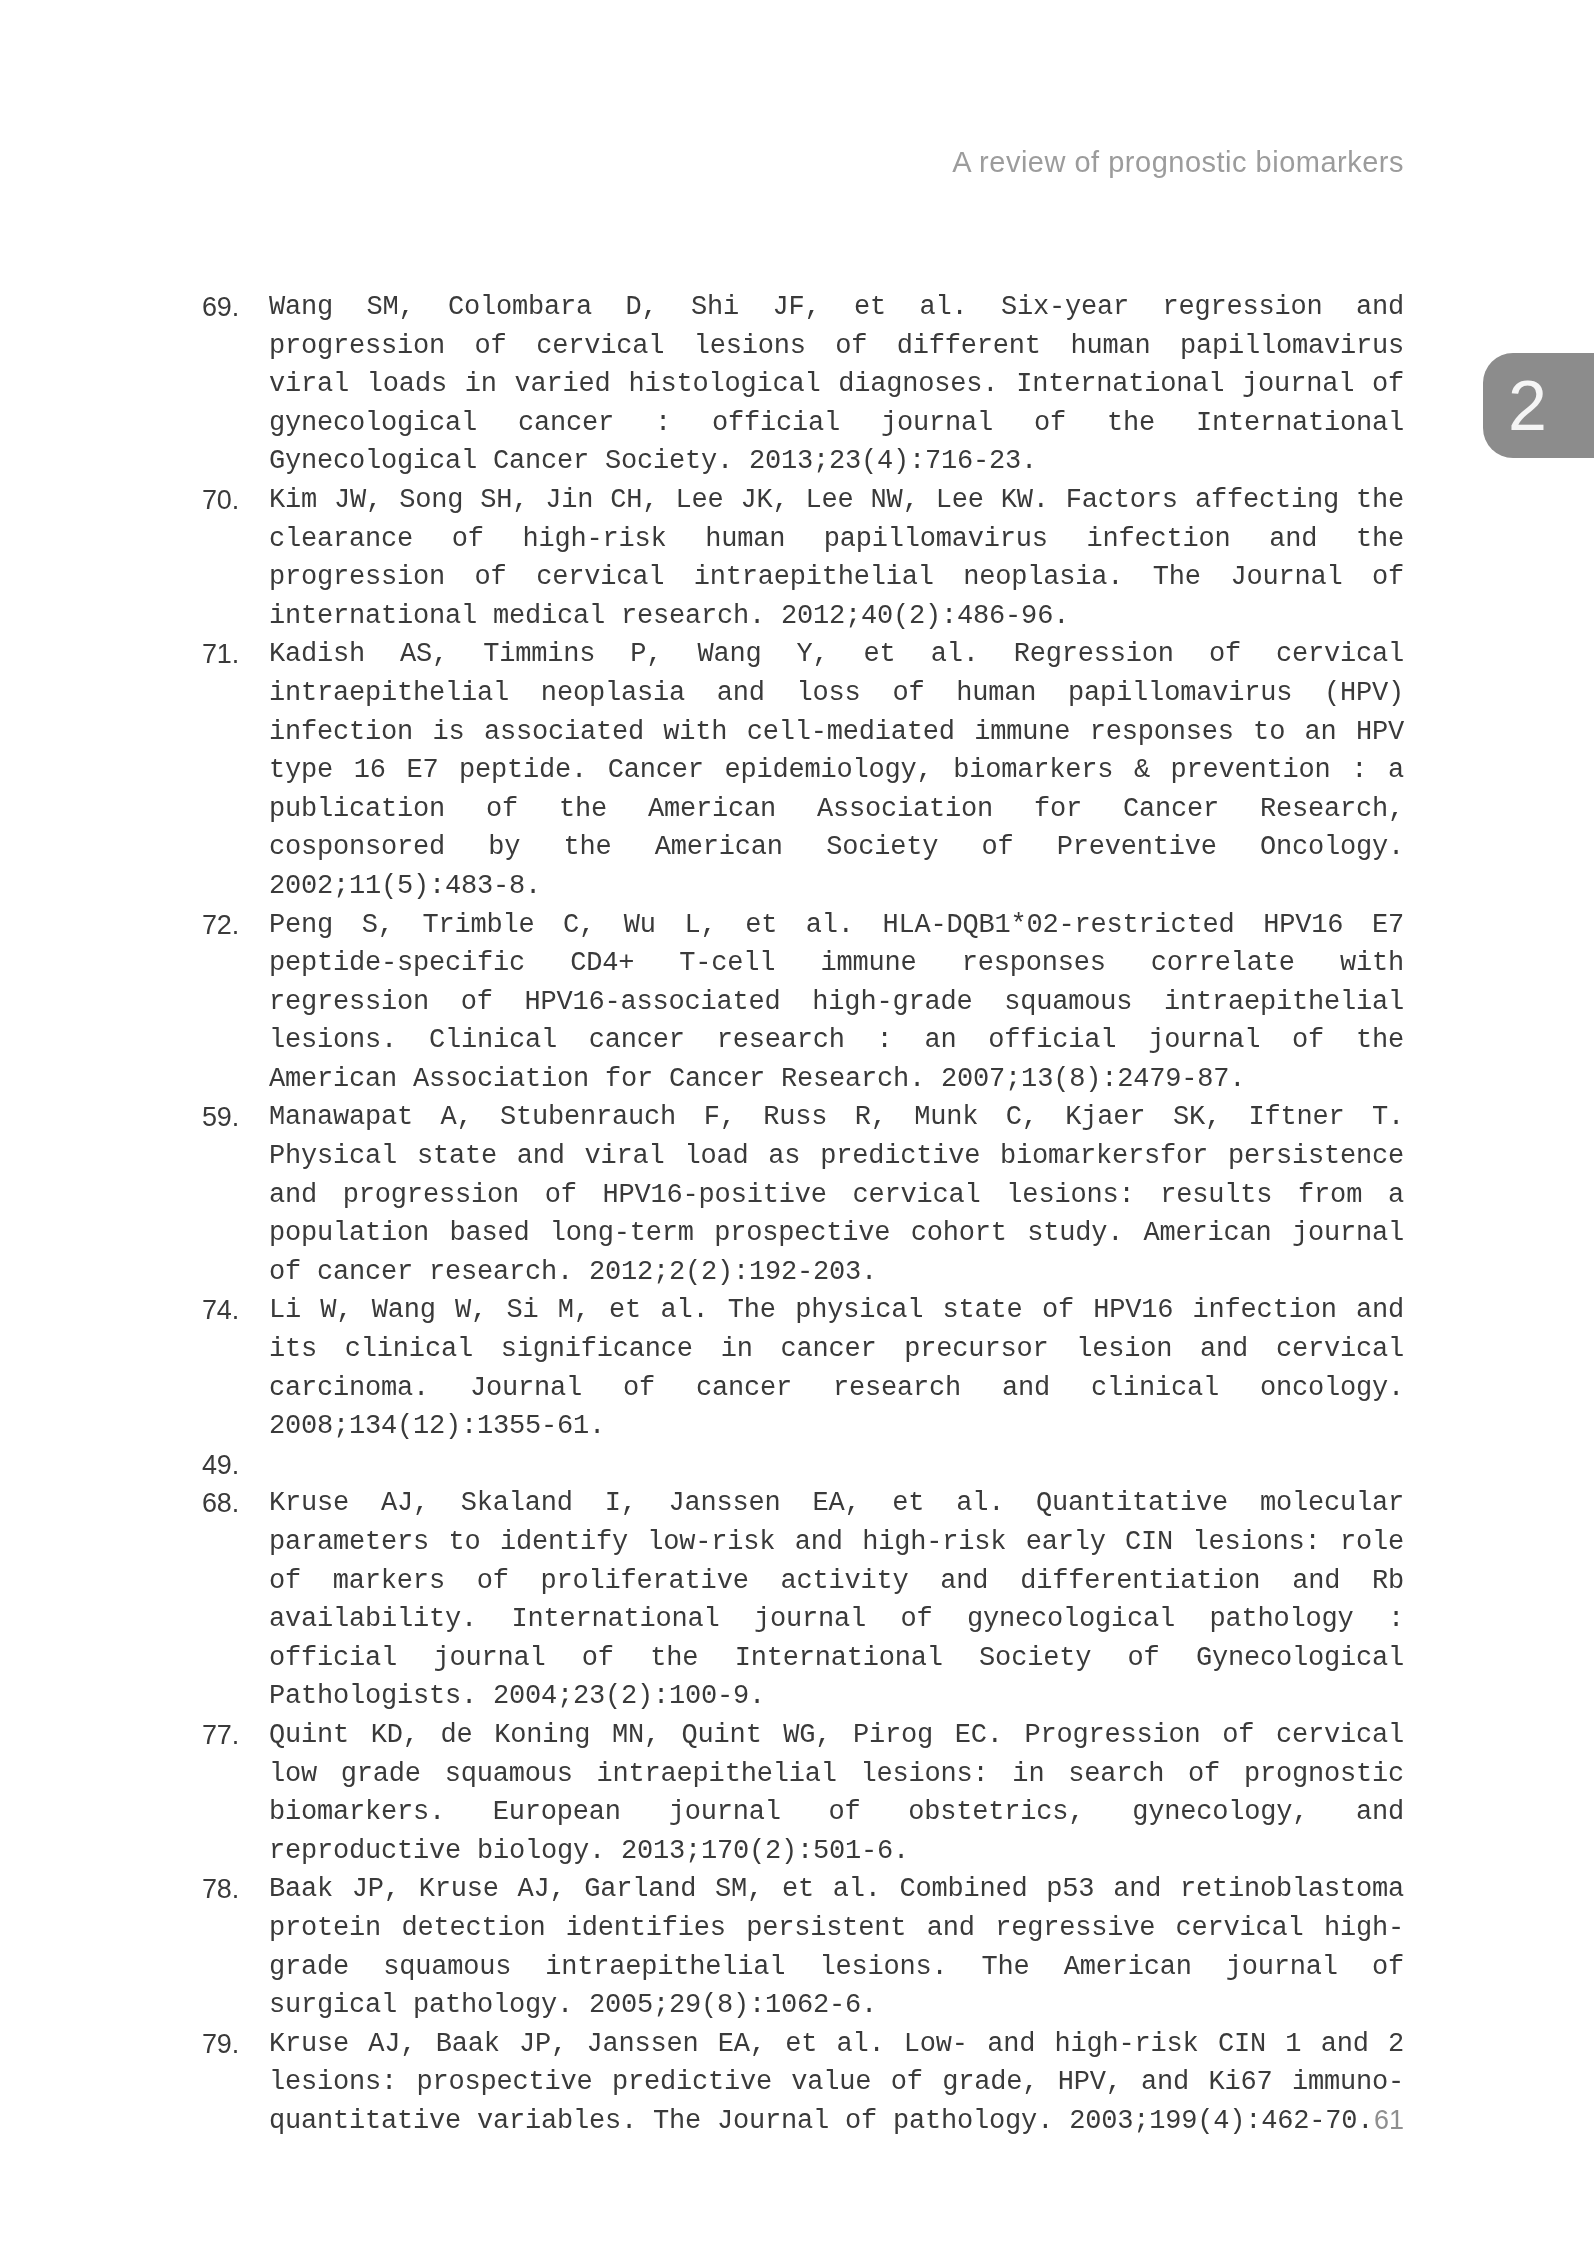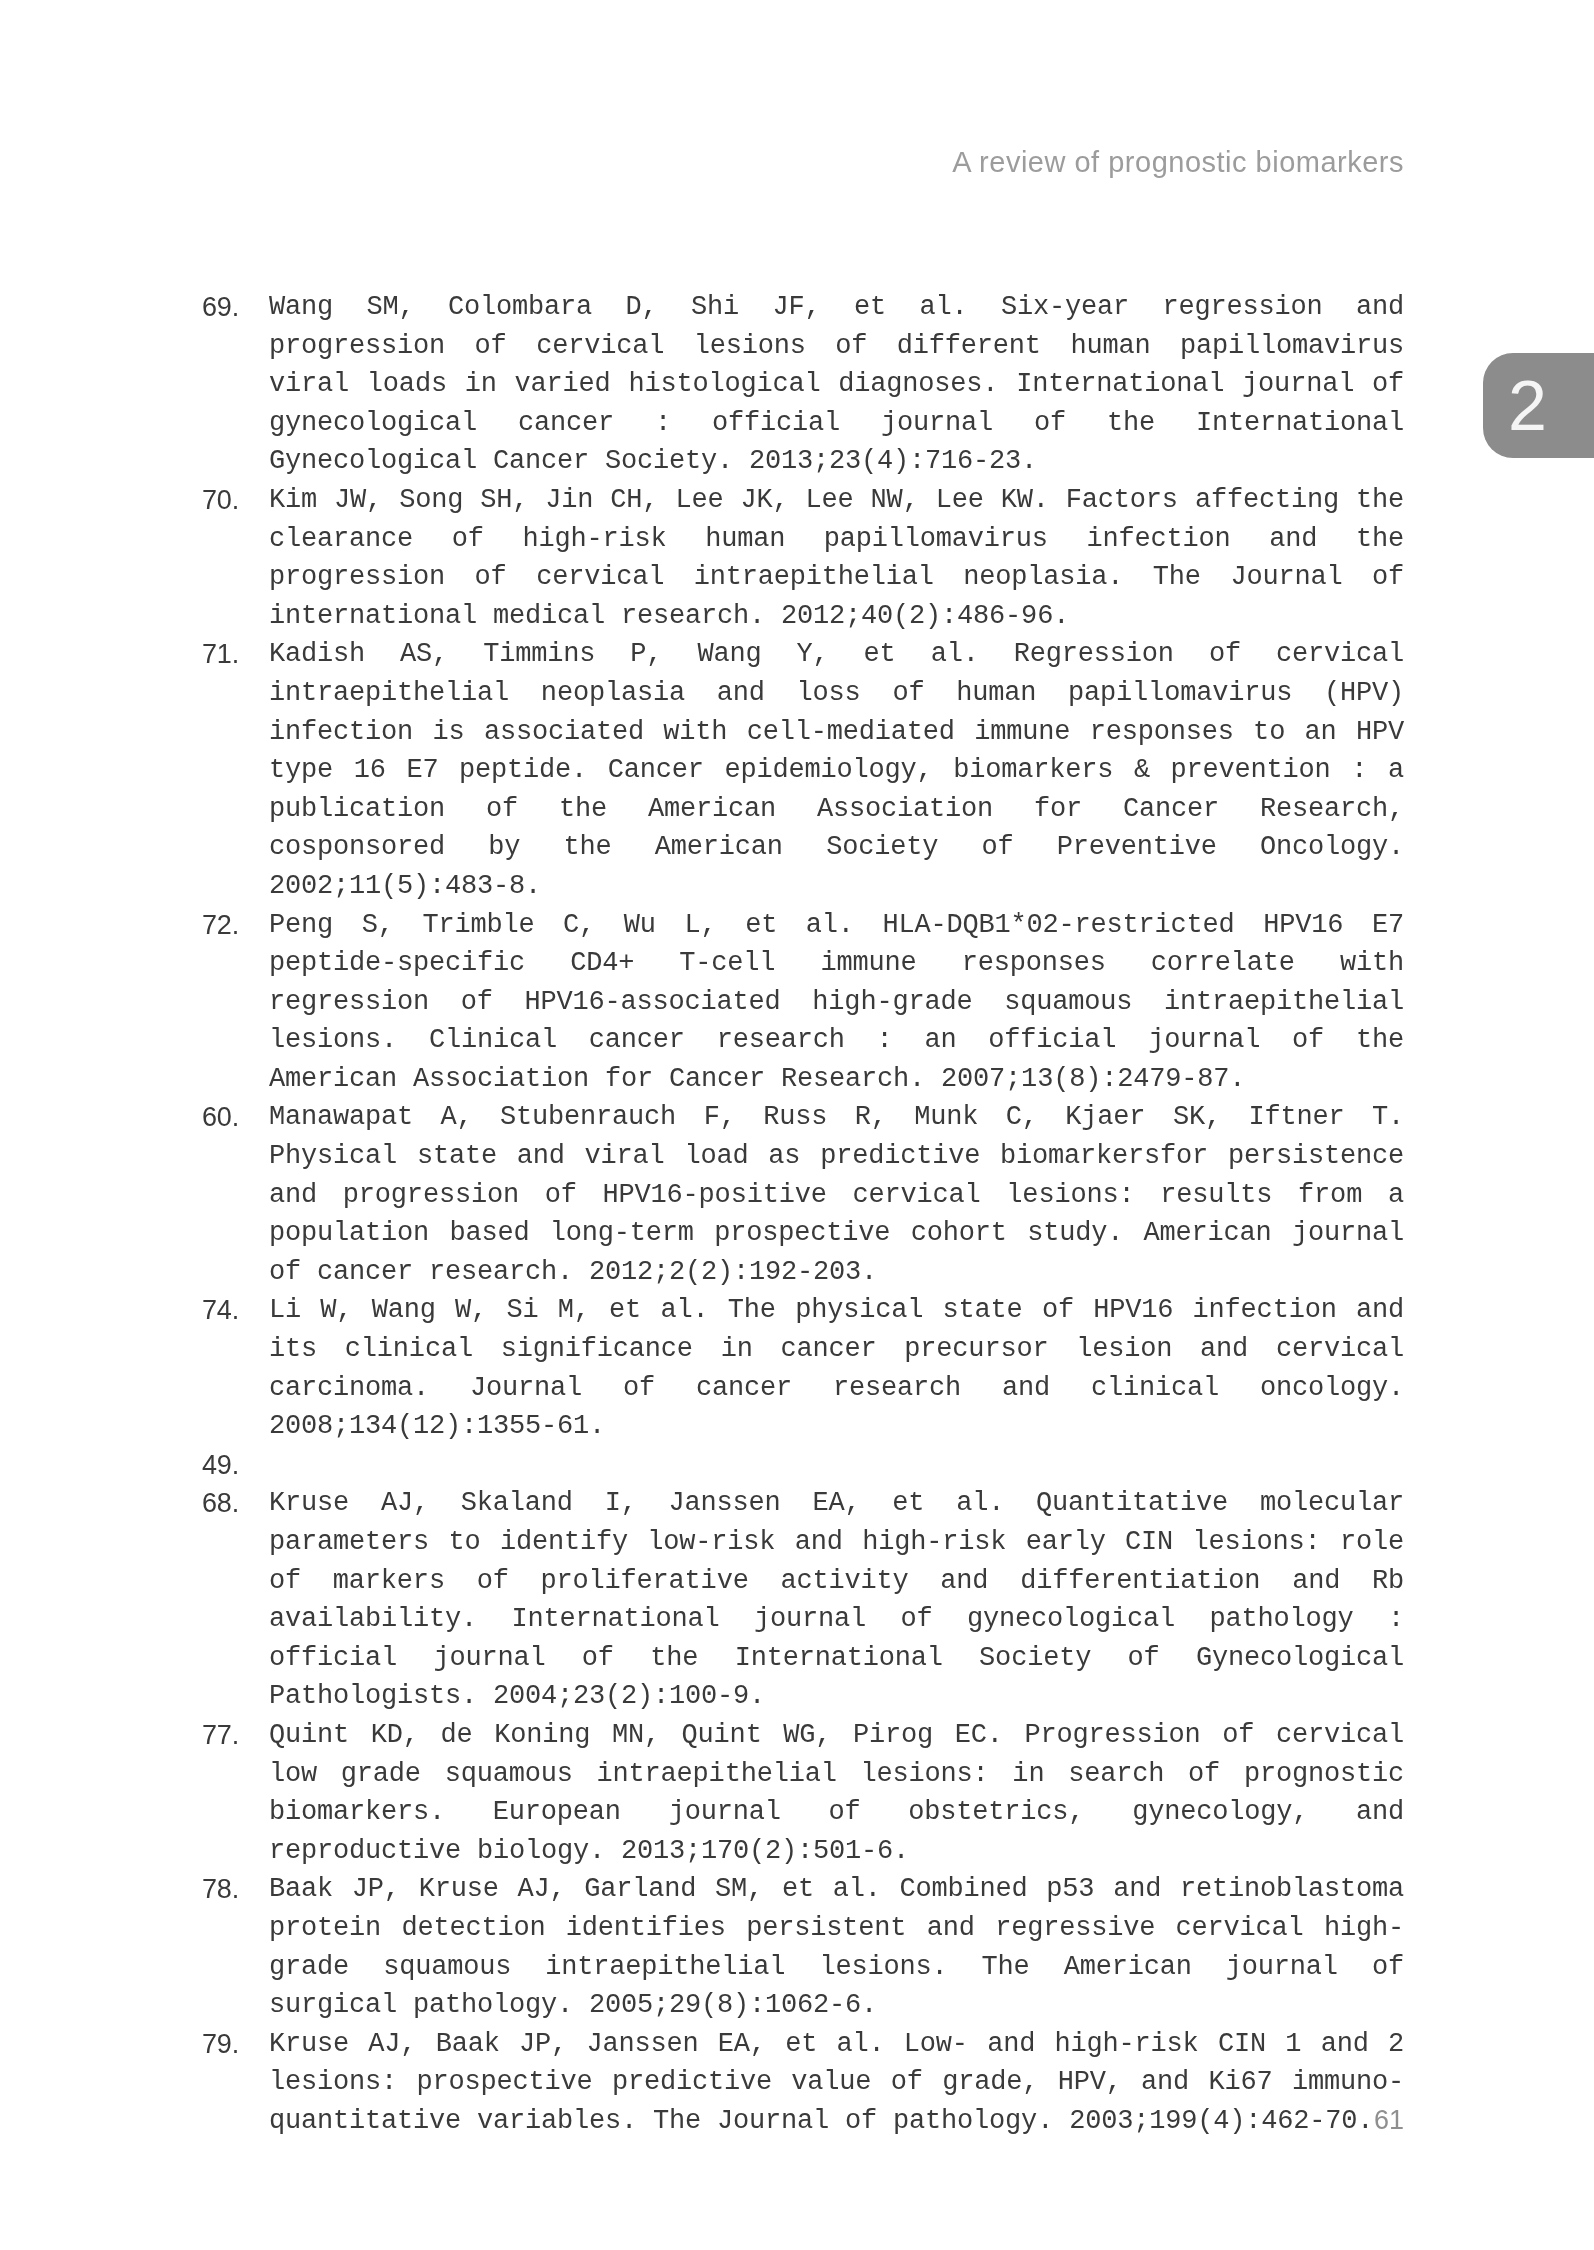--- a/index.html
+++ b/index.html
@@ -119,21 +119,21 @@
   </div>
 
   <div class="ref">
     <span class="ref-num">72.</span>
     <div class="ref-body">
       <div class="ref-text">Peng S, Trimble C, Wu L, et al. HLA-DQB1*02-restricted HPV16 E7 peptide-specific CD4+ T-cell immune responses correlate with regression of HPV16-associated high-grade squamous intraepithelial lesions. Clinical cancer research : an official journal of the American Association for Cancer Research. 2007;13(8):2479-87.</div>
     </div>
   </div>
 
   <div class="ref">
-    <span class="ref-num">60.</span>
+    <span class="ref-num">59.</span>
     <div class="ref-body">
       <div class="ref-text">Manawapat A, Stubenrauch F, Russ R, Munk C, Kjaer SK, Iftner T. Physical state and viral load as predictive biomarkersfor persistence and progression of HPV16-positive cervical lesions: results from a population based long-term prospective cohort study. American journal of cancer research. 2012;2(2):192-203.</div>
     </div>
   </div>
 
   <div class="ref">
     <span class="ref-num">74.</span>
     <div class="ref-body">
       <div class="ref-text">Li W, Wang W, Si M, et al. The physical state of HPV16 infection and its clinical significance in cancer precursor lesion and cervical carcinoma. Journal of cancer research and clinical oncology. 2008;134(12):1355-61.</div>
     </div>

